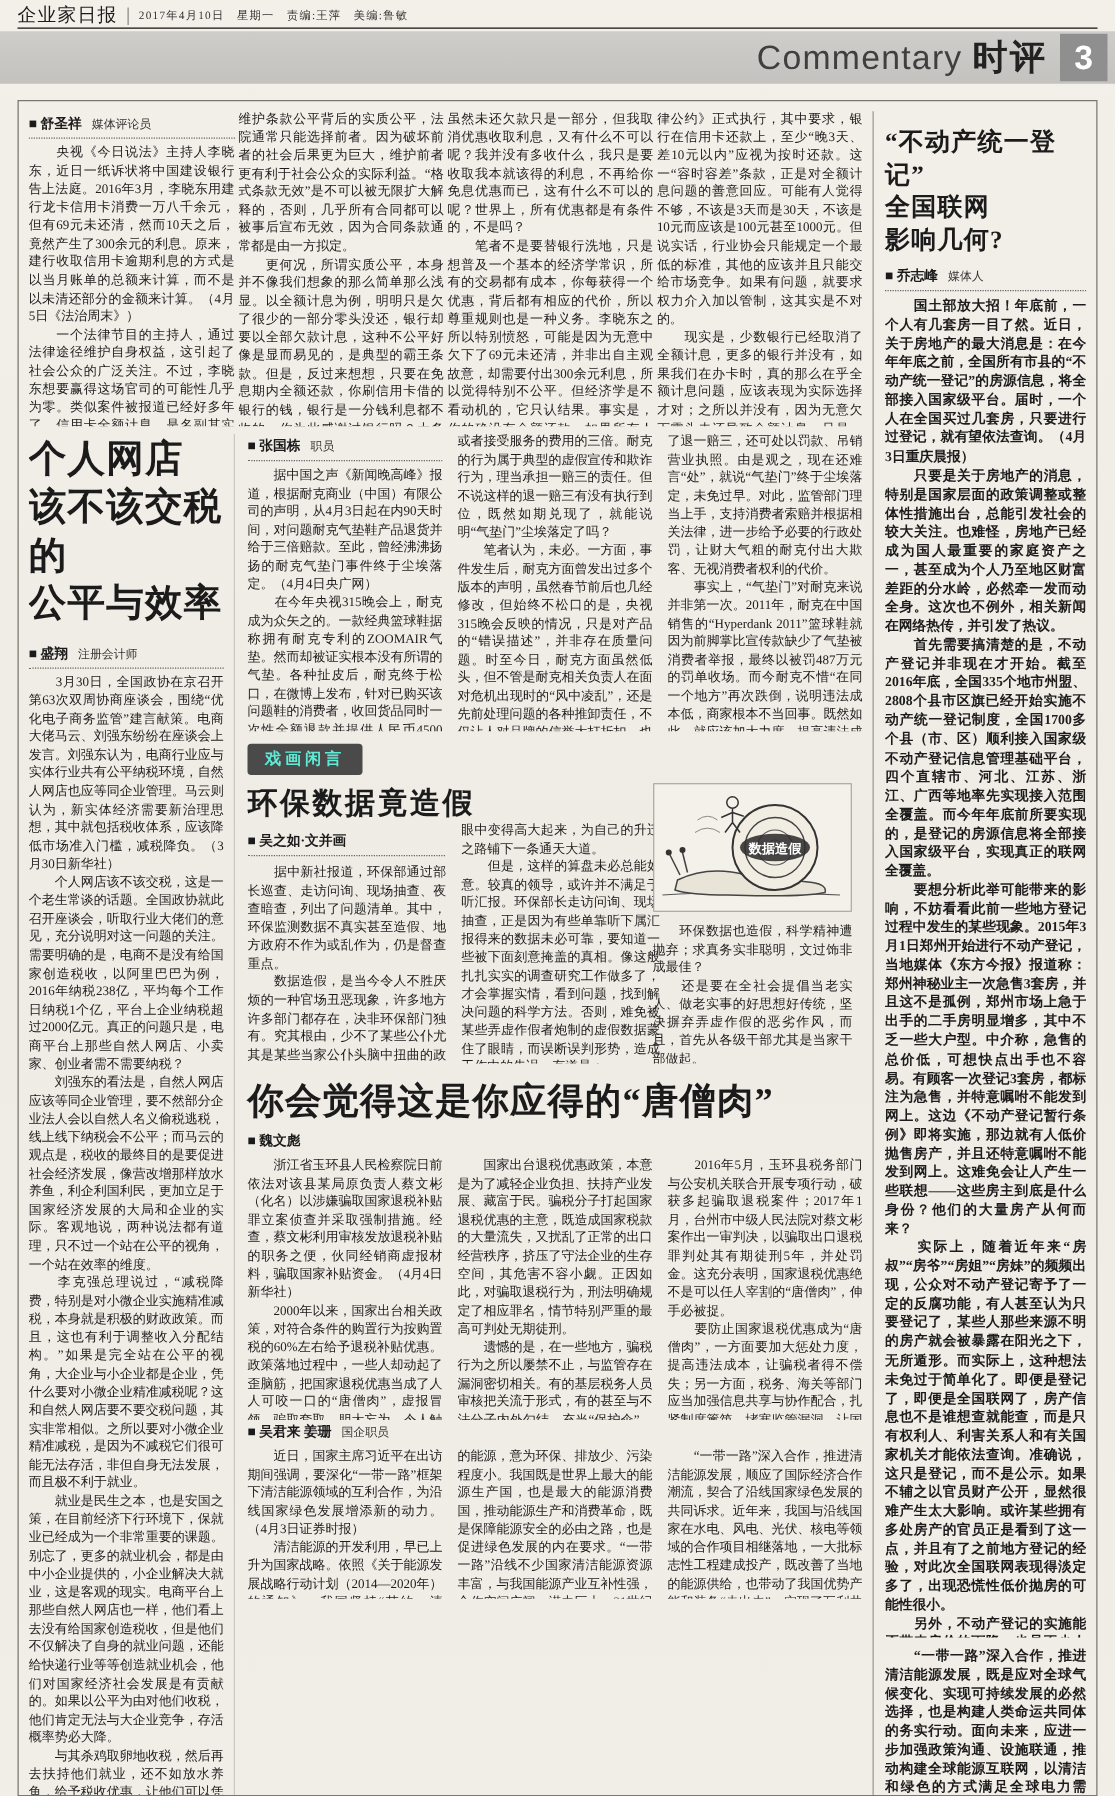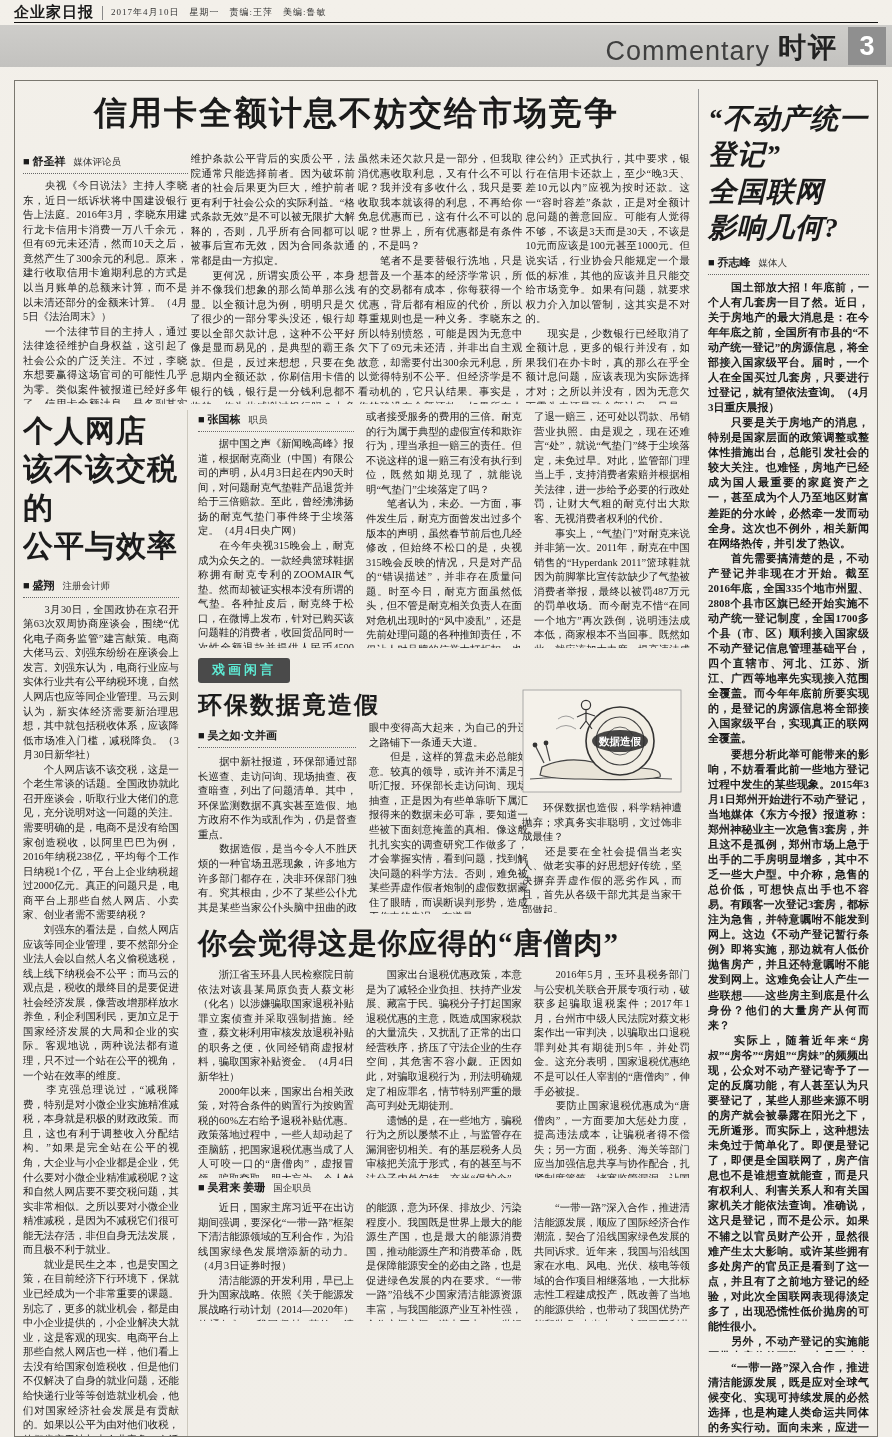--- a/index.html
+++ b/index.html
@@ -1,24 +1,24 @@
 <!DOCTYPE html>
 <html><head>
 <meta charset="utf-8">
 <style>
   html,body{margin:0;padding:0;}
   body{width:892px;height:1437px;background:#e7e4dd;font-family:"Liberation Serif","DejaVu Serif",serif;}
   .page{position:relative;width:892px;height:1437px;background:linear-gradient(180deg,#f3f0ea 0%,#efece5 50%,#f1eee8 100%);overflow:hidden;color:#1b1b1b;}
   
   .masthead{position:absolute;left:14px;right:14px;top:3px;height:19px;display:flex;align-items:center;border-bottom:1.5px solid #111;}
-  .paper{font-size:15px;font-weight:bold;letter-spacing:1px;}
+  .paper{font-size:15px;font-weight:normal;letter-spacing:1px;}
   .mast-divider{width:1px;height:14px;background:#888;margin:0 8px;}
   .dateline{font-size:9px;color:#333;letter-spacing:1px;}
   
-  .band{position:absolute;left:0;right:0;top:25px;height:42px;background:linear-gradient(180deg,#cecdca,#c3c2bf);display:flex;align-items:flex-end;justify-content:flex-end;padding-left:20px;}
+  .band{position:absolute;left:0;right:0;top:25px;height:42px;background:linear-gradient(180deg,#cecdca,#c3c2bf);display:flex;align-items:center;justify-content:flex-end;padding-left:20px;}
   .band-en{font-family:"Liberation Sans","DejaVu Sans",sans-serif;font-size:27px;color:#3f3f3f;letter-spacing:1px;}
   .band-cn{font-size:28px;font-weight:bold;color:#222;margin:0 10px 0 8px;letter-spacing:2px;}
   .band-page{width:38px;height:38px;background:#8f8f8f;color:#fff;font-family:"Liberation Sans",sans-serif;font-size:27px;font-weight:bold;display:flex;align-items:center;justify-content:center;margin:2px 6px 2px 0;}
   
   .frame{position:absolute;left:14px;right:14px;top:80px;bottom:0;border:1px solid #7a776f;box-sizing:border-box;padding:8px 8px 0 8px;display:flex;gap:8px;overflow:hidden;}
   .left-main{flex:1;display:flex;flex-direction:column;overflow:hidden;}
   
   .body{font-size:10.4px;line-height:1.4;text-align:justify;white-space:pre-wrap;color:#1c1c1c;overflow:hidden;}
   .byline{font-size:11px;margin:2px 0 5px 0;padding-bottom:4px;border-bottom:1px dotted #666;}
   .b-name{font-weight:bold;}
@@ -43,21 +43,21 @@
   .hb-col1{position:absolute;left:0;top:66px;width:159px;height:159px;}
   .hb-col2{position:absolute;left:171px;top:32px;width:159px;height:193px;}
   .hb-col3{position:absolute;left:324px;top:0;width:160px;height:225px;}
   .cartoon-box{width:160px;height:104px;margin-bottom:4px;}
   .tax-head{font-size:29px;font-weight:bold;letter-spacing:1px;margin:10px 0 4px 0;}
   .tax-cols{height:210px;}
   .belt-head{font-size:27px;font-weight:bold;letter-spacing:1px;margin:8px 0 4px 0;}
   .belt-cols{height:120px;}
   
   .rail{width:171px;box-sizing:border-box;border-left:1px solid #999;padding-left:9px;display:flex;flex-direction:column;overflow:hidden;}
-  .prop-head{font-size:28px;font-weight:bold;line-height:1.3;white-space:pre-line;margin:12px 0 8px 0;letter-spacing:1px;font-style:italic;}
+  .prop-head{font-size:20px;font-weight:bold;line-height:1.3;white-space:pre-line;margin:12px 0 8px 0;letter-spacing:1px;}
   .rail .body{font-size:11px;line-height:1.37;font-weight:bold;}
   .prop-body{height:1072px;flex:0 0 auto;}
   .belt-col4{flex:1;margin-top:8px;overflow:hidden;}
 </style>
 </head>
 <body>
 
 <div class="page">
 
   <div class="masthead">
@@ -70,21 +70,20 @@
     <span class="band-en">Commentary</span>
     <span class="band-cn">时评</span>
     <span class="band-page">3</span>
   </div>
 
   <div class="frame">
 
     <div class="left-main">
 
       <div>
-        <div class="credit-head">信用卡全额计息不妨交给市场竞争</div>
         <div class="credit-cols">
           <div class="col">
             <div class="byline">
               <span class="b-name">■ 舒圣祥</span><span class="b-title">媒体评论员</span>
             </div>
             <div class="body">　　央视《今日说法》主持人李晓东，近日一纸诉状将中国建设银行告上法庭。2016年3月，李晓东用建行龙卡信用卡消费一万八千余元，但有69元未还清，然而10天之后，竟然产生了300余元的利息。原来，建行收取信用卡逾期利息的方式是以当月账单的总额来计算，而不是以未清还部分的金额来计算。（4月5日《法治周末》）
 　　一个法律节目的主持人，通过法律途径维护自身权益，这引起了社会公众的广泛关注。不过，李晓东想要赢得这场官司的可能性几乎为零。类似案件被报道已经好多年了，信用卡全额计息，是名副其实的国际惯例，虽然看上去非常不公平，但我们办卡时签的合同里，确实有这一条。
 　　所有的公平，背后都离不开效率的考量，司法审判也是如此。一方面要维护合同的有效性以及社会的契约精神，另一方面要</div>
           </div>
           <div class="col body">维护条款公平背后的实质公平，法院通常只能选择前者。因为破坏前者的社会后果更为巨大，维护前者更有利于社会公众的实际利益。“格式条款无效”是不可以被无限扩大解释的，否则，几乎所有合同都可以被事后宣布无效，因为合同条款通常都是由一方拟定。
@@ -170,20 +169,23 @@
                 <text x="98" y="56" text-anchor="middle" font-size="10.5" font-weight="bold" fill="#ffffff">数据造假</text>
               </svg>
               <div class="body" style="height:112px;">　　环保数据也造假，科学精神遭抛弃；求真务实非聪明，文过饰非成最佳？
 　　还是要在全社会提倡当老实人、做老实事的好思想好传统，坚决摒弃弄虚作假的恶劣作风，而且，首先从各级干部尤其是当家干部做起。</div>
             </div>
           </div>
 
           
           <div>
             <div class="tax-head">你会觉得这是你应得的“唐僧肉”</div>
+            <div class="byline" style="border-bottom:none;margin-bottom:2px;">
+              <span class="b-name">■ 魏文彪</span>
+            </div>
             <div class="tax-cols">
               <div class="col body">　　浙江省玉环县人民检察院日前依法对该县某局原负责人蔡文彬（化名）以涉嫌骗取国家退税补贴罪立案侦查并采取强制措施。经查，蔡文彬利用审核发放退税补贴的职务之便，伙同经销商虚报材料，骗取国家补贴资金。（4月4日新华社）
 　　2000年以来，国家出台相关政策，对符合条件的购置行为按购置税的60%左右给予退税补贴优惠。政策落地过程中，一些人却动起了歪脑筋，把国家退税优惠当成了人人可咬一口的“唐僧肉”，虚报冒领、骗取套取，胆大妄为，令人触目惊心。</div>
               <div class="col body">　　国家出台退税优惠政策，本意是为了减轻企业负担、扶持产业发展、藏富于民。骗税分子打起国家退税优惠的主意，既造成国家税款的大量流失，又扰乱了正常的出口经营秩序，挤压了守法企业的生存空间，其危害不容小觑。正因如此，对骗取退税行为，刑法明确规定了相应罪名，情节特别严重的最高可判处无期徒刑。
 　　遗憾的是，在一些地方，骗税行为之所以屡禁不止，与监管存在漏洞密切相关。有的基层税务人员审核把关流于形式，有的甚至与不法分子内外勾结、充当“保护伞”，客观上为骗税行为大开了方便之门。</div>
               <div class="col body">　　2016年5月，玉环县税务部门与公安机关联合开展专项行动，破获多起骗取退税案件；2017年1月，台州市中级人民法院对蔡文彬案作出一审判决，以骗取出口退税罪判处其有期徒刑5年，并处罚金。这充分表明，国家退税优惠绝不是可以任人宰割的“唐僧肉”，伸手必被捉。
 　　要防止国家退税优惠成为“唐僧肉”，一方面要加大惩处力度，提高违法成本，让骗税者得不偿失；另一方面，税务、海关等部门应当加强信息共享与协作配合，扎紧制度篱笆，堵塞监管漏洞，让国家退税优惠真正惠及守法经营的企业。</div>
             </div>
           </div>
 

